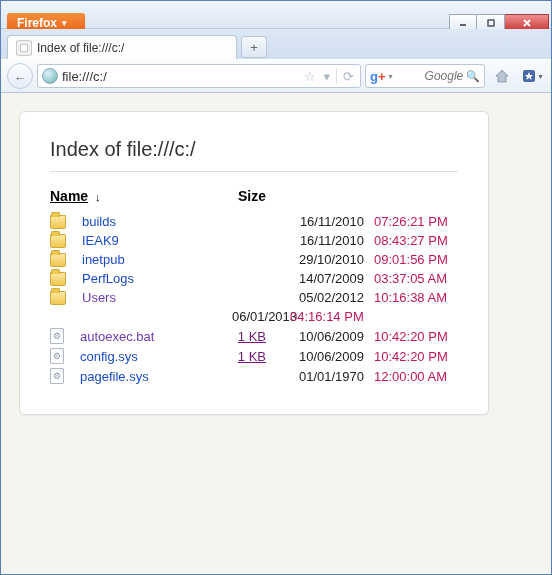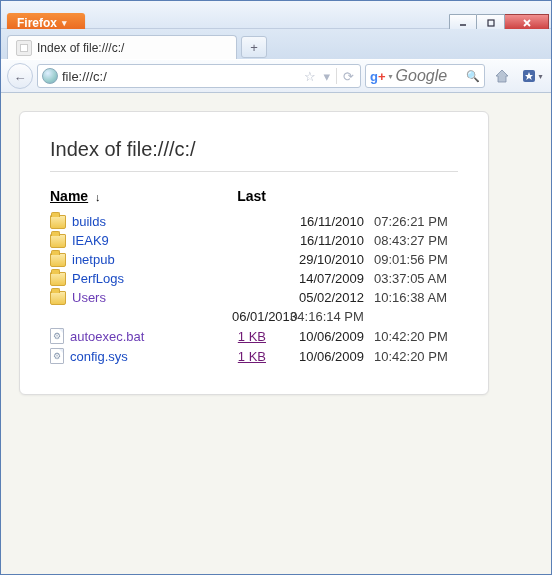--- a/index.html
+++ b/index.html
@@ -81,21 +81,21 @@
   .url-globe { width: 16px; height: 16px; border-radius: 50%; background: radial-gradient(circle at 35% 30%, #dfefff, #9cc 60%, #7ab); border: 1px solid #8ab; flex-shrink:0;}
   .urlinput { border: none; outline: none; flex: 1; font-size: 13px; color: #333; font-family: inherit;}
   .url-icon { color: #b0b8c8; cursor: pointer; padding: 0 2px; font-size: 13px;}
   .url-divider { width:1px; height:16px; background:#ddd; }
   .searchbar {
     width: 120px; height: 24px; border: 1px solid #b8c6d8; border-radius: 3px;
     background: #fff; display: flex; align-items: center; padding: 0 4px; gap: 3px;
   }
   .search-google { font-weight:bold; }
   .search-google .g-b{color:#4285f4;} .search-google .g-r{color:#ea4335;}
-  .searchinput { border: none; outline: none; flex: 1; font-size: 16px; color: #888; font-style: italic; font-family:inherit; width: 40px;}
+  .searchinput { border: none; outline: none; flex: 1; font-size: 12px; color: #888; font-style: italic; font-family:inherit; width: 40px; text-align: right;}
   .toolbtn {
     width: 26px; height: 24px; display: flex; align-items: center; justify-content: center;
     cursor: pointer; color: #667; position: relative;
   }
   .home-icon svg, .bookmark-icon svg { display:block; }
   .dropdown-arrow { font-size: 8px; color: #667; margin-left: 1px; }
   
   .content {
     flex: 1; background: #f5f5f0; overflow: auto; padding: 18px;
   }
@@ -115,25 +115,25 @@
   }
   .col-name { text-decoration: underline; cursor: pointer; display:inline; }
   .sort-arrow { font-size: 11px; margin-left: 3px; font-weight: normal;}
   .col-size { text-align: right; padding-right: 14px;}
   .col-mod { padding-left: 12px;}
   .row {
     display: grid; grid-template-columns: 170px 60px 84px 76px;
     padding: 2px 0; font-size: 13px; align-items: center;
   }
   .row .name { display: flex; align-items: center; gap: 6px; }
-  .row .name a { color: #1a4bc4; text-decoration: none; cursor: pointer; }
+  .row .name a { color: #1a4bc4; text-decoration: none; cursor: pointer; margin-left: 10px; }
   .row .name a:visited, .row .name a.visited { color: #6a3cb5; }
   .row .size { text-align: right; padding-right: 14px; color: #701a75; text-decoration: underline;}
   .row .date { text-align: right; padding-left: 12px; color: #222; white-space: nowrap;}
-  .row .time { text-align: center; padding-left: 10px; color: #404040; white-space: nowrap;}
+  .row .time { text-align: left; padding-left: 10px; color: #be185d; white-space: nowrap;}
   .ficon { width: 16px; height: 14px; flex-shrink: 0; }
   .folder-icon {
     background: linear-gradient(to bottom, #fce9a6, #f0c850);
     border: 1px solid #d4a838; border-radius: 1px 1px 2px 2px; position: relative;
   }
   .folder-icon::before {
     content: ""; position: absolute; top: -4px; left: 0; width: 7px; height: 4px;
     background: #f0c850; border: 1px solid #d4a838; border-bottom: none;
     border-radius: 2px 2px 0 0;
   }
@@ -223,21 +223,21 @@
 
   <div class="content">
     <div class="page">
       <h1>Index of file:///c:/</h1>
       <div class="listing">
         <div class="listing-header">
           <div>
             <span class="col-name">Name</span>
             <span class="sort-arrow">↓</span>
           </div>
-          <div class="col-size">Last</div>
+          <div class="col-size">Size</div>
         </div>
         <div id="rows">
             <div class="row">
               <div class="name">
                 <span class="ficon folder-icon"></span>
                 <a href="#" class="">builds</a>
               </div>
               <div class="size"></div>
               <div class="date">16/11/2010</div>
               <div class="time">07:26:21 PM</div>
@@ -294,18 +294,27 @@
             </div>
             <div class="row">
               <div class="name">
                 <span class="ficon file-icon"></span>
                 <a href="#" class="">config.sys</a>
               </div>
               <div class="size">1 KB</div>
               <div class="date">10/06/2009</div>
               <div class="time">10:42:20 PM</div>
             </div>
+            <div class="row">
+              <div class="name">
+                <span class="ficon file-icon"></span>
+                <a href="#" class="">pagefile.sys</a>
+              </div>
+              <div class="size"></div>
+              <div class="date">01/01/1970</div>
+              <div class="time">12:00:00 AM</div>
+            </div>
           </div>
       </div>
     </div>
   </div>
 
 </div>
 
 </body></html>

